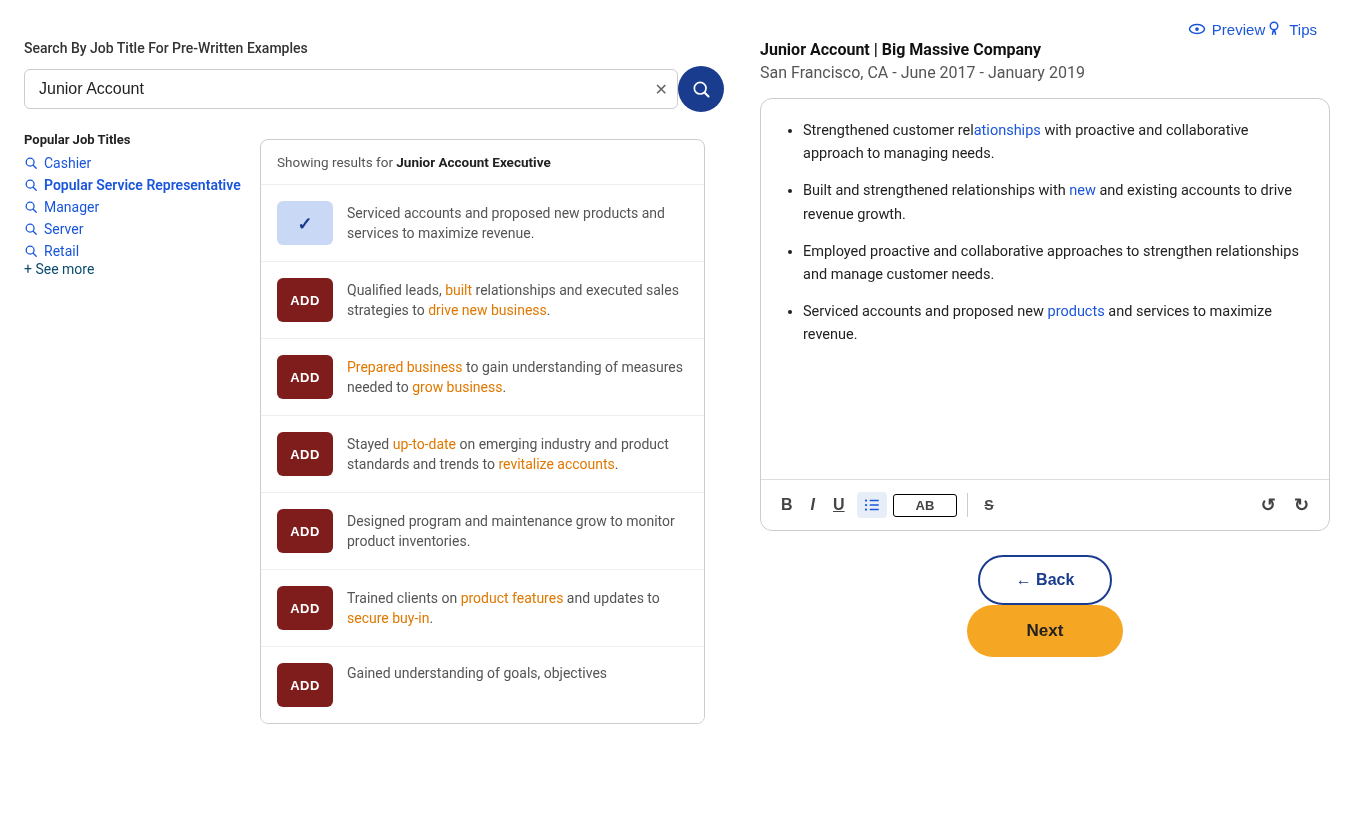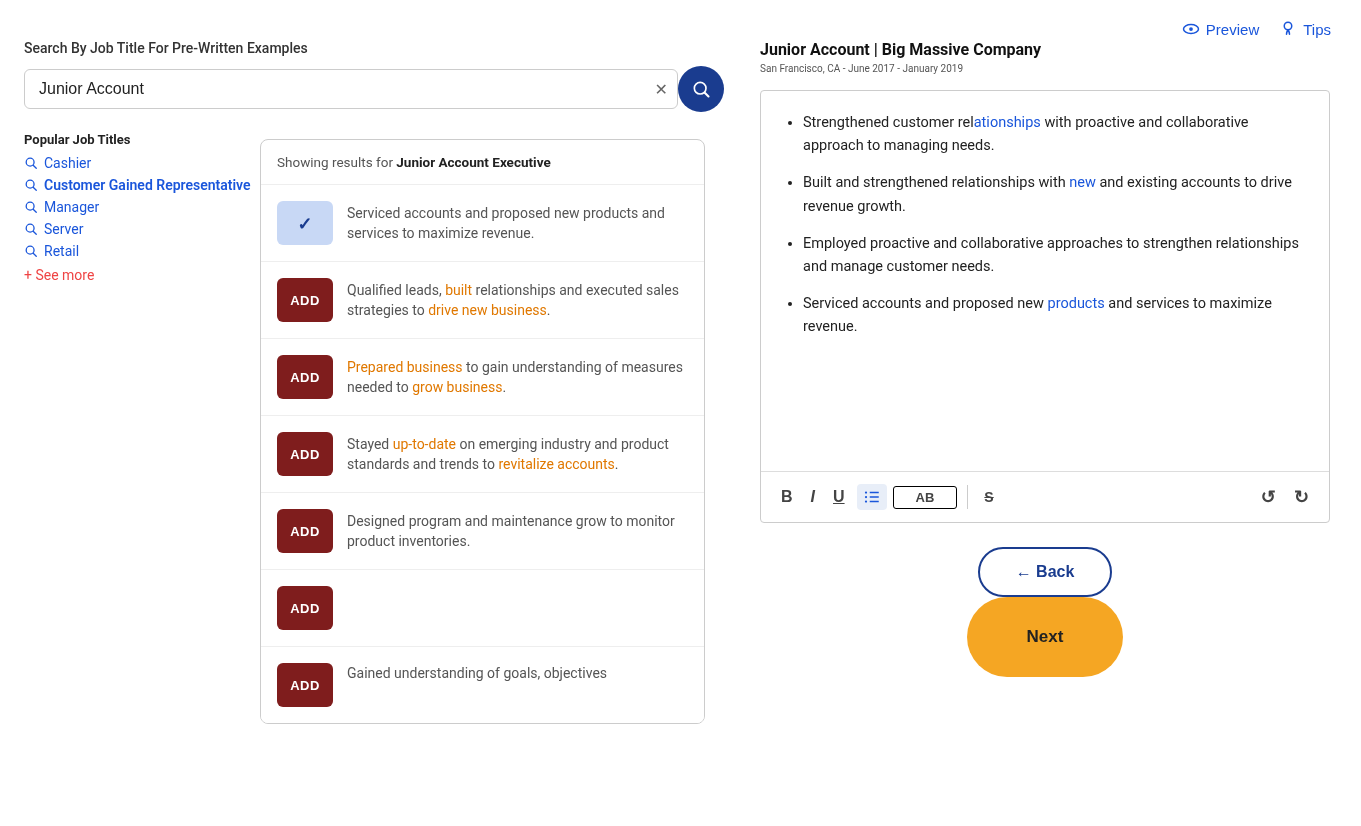--- a/index.html
+++ b/index.html
@@ -10,24 +10,23 @@
       height: 826px;
       width: 1361px;
       overflow: hidden;
       position: relative;
     }
 
     
     .top-header {
       position: absolute;
       top: 20px;
-      right: 30px;
+      right: 44px;
       display: flex;
       align-items: flex-start;
-      gap: 20px;
     }
     .header-btn {
       display: flex;
       align-items: center;
       gap: 6px;
       color: #1a56db;
       font-size: 15px;
       font-weight: 500;
       cursor: pointer;
       background: none;
@@ -119,24 +118,24 @@
       font-size: 14px;
       cursor: pointer;
       font-weight: 400;
     }
     .popular-item.active {
       font-weight: 600;
     }
     .popular-item svg { width: 14px; height: 14px; }
 
     .see-more {
-      color: #ef4444;
+      color: #0c4a6e;
       font-size: 14px;
       cursor: pointer;
-      margin-top: 8px;
+      margin-top: 2px;
       display: inline-block;
       text-align: right;
     }
 
     
     .results-panel {
       position: absolute;
       top: 139px;
       left: 260px;
       width: 445px;
@@ -216,28 +215,28 @@
     }
 
     .job-title-line {
       font-size: 16px;
       font-weight: 700;
       color: #111;
       margin-bottom: 4px;
     }
 
     .job-meta {
-      font-size: 10px;
+      font-size: 16px;
       color: #555;
       margin-bottom: 16px;
     }
 
     .editor-box {
       border: 1.5px solid #ccc;
-      border-radius: 4px;
+      border-radius: 12px;
       overflow: hidden;
       margin-bottom: 24px;
     }
 
     .editor-content {
       padding: 20px 22px;
       min-height: 380px;
       font-size: 14.5px;
       line-height: 1.6;
       color: #222;
@@ -301,21 +300,21 @@
       color: #1a3c8f;
       font-size: 16px;
       font-weight: 600;
       cursor: pointer;
       display: flex;
       align-items: center;
       gap: 8px;
     }
 
     .next-btn {
-      padding: 30px 60px;
+      padding: 16px 60px;
       background: #f5a623;
       border: none;
       border-radius: 50px;
       color: #222;
       font-size: 17px;
       font-weight: 800;
       cursor: pointer;
     }
 
     
@@ -370,21 +369,21 @@
           <circle cx="7" cy="7" r="4.5"></circle>
           <line x1="10.5" y1="10.5" x2="14" y2="14" stroke-linecap="round"></line>
         </svg>
         <span>Cashier</span>
       </div>
       <div class="popular-item active">
         <svg viewBox="0 0 16 16" fill="none" stroke="#1a56db" stroke-width="1.5">
           <circle cx="7" cy="7" r="4.5"></circle>
           <line x1="10.5" y1="10.5" x2="14" y2="14" stroke-linecap="round"></line>
         </svg>
-        <span>Customer Gained Representative</span>
+        <span>Popular Service Representative</span>
       </div>
       <div class="popular-item">
         <svg viewBox="0 0 16 16" fill="none" stroke="#1a56db" stroke-width="1.5">
           <circle cx="7" cy="7" r="4.5"></circle>
           <line x1="10.5" y1="10.5" x2="14" y2="14" stroke-linecap="round"></line>
         </svg>
         <span>Manager</span>
       </div>
       <div class="popular-item">
         <svg viewBox="0 0 16 16" fill="none" stroke="#1a56db" stroke-width="1.5">
@@ -430,20 +429,21 @@
     <span class="result-text">Stayed <span class="highlight">up-to-date</span> on emerging industry and product standards and trends to <span class="highlight">revitalize accounts</span>.</span>
   </div>
 
   <div class="result-item">
     <button class="add-btn">ADD</button>
     <span class="result-text">Designed program and maintenance grow to monitor product inventories.</span>
   </div>
 
   <div class="result-item">
     <button class="add-btn">ADD</button>
+    <span class="result-text">Trained clients on <span class="highlight">product features</span> and updates to <span class="highlight">secure buy-in</span>.</span>
   </div>
 
   <div class="result-item-partial">
     <button class="add-btn">ADD</button>
     <span class="result-text">Gained understanding of goals, objectives</span>
   </div>
 </div>
 
 <div class="right-panel">
   <div class="job-title-line">Junior Account | Big Massive Company</div>

